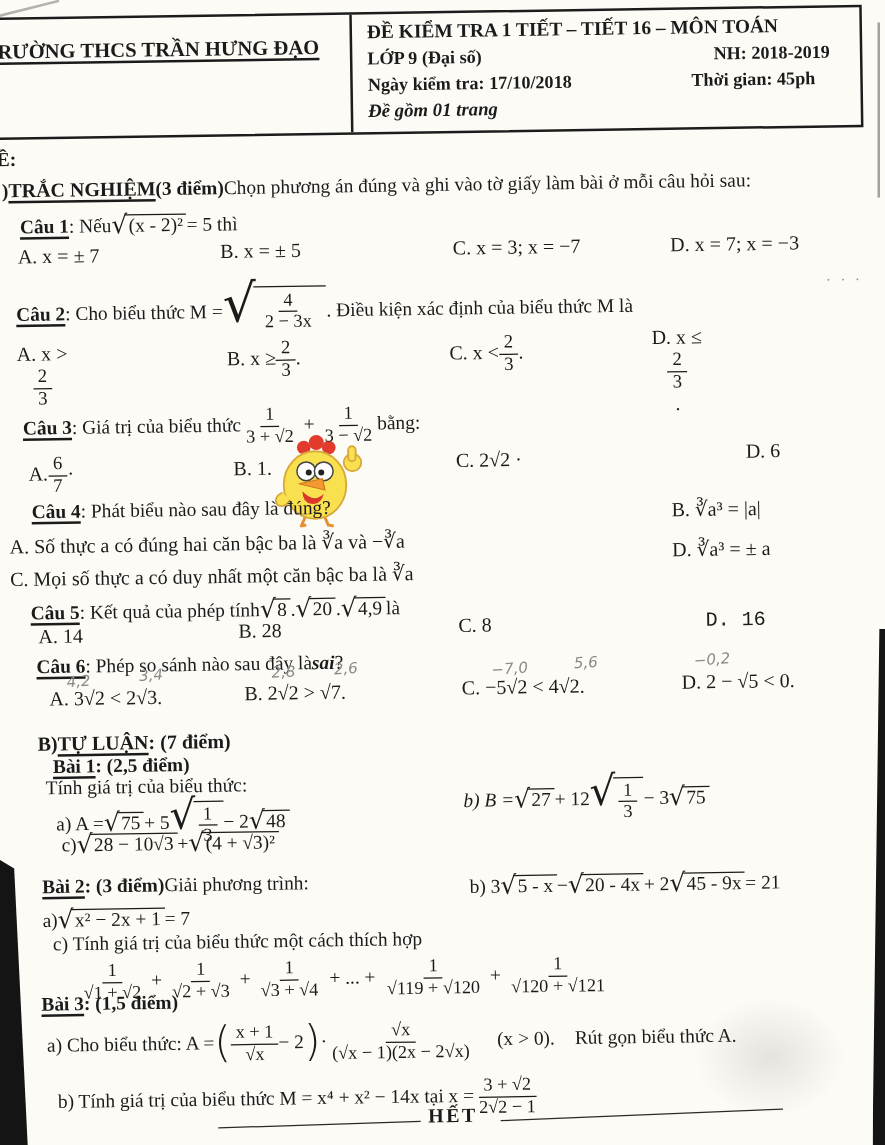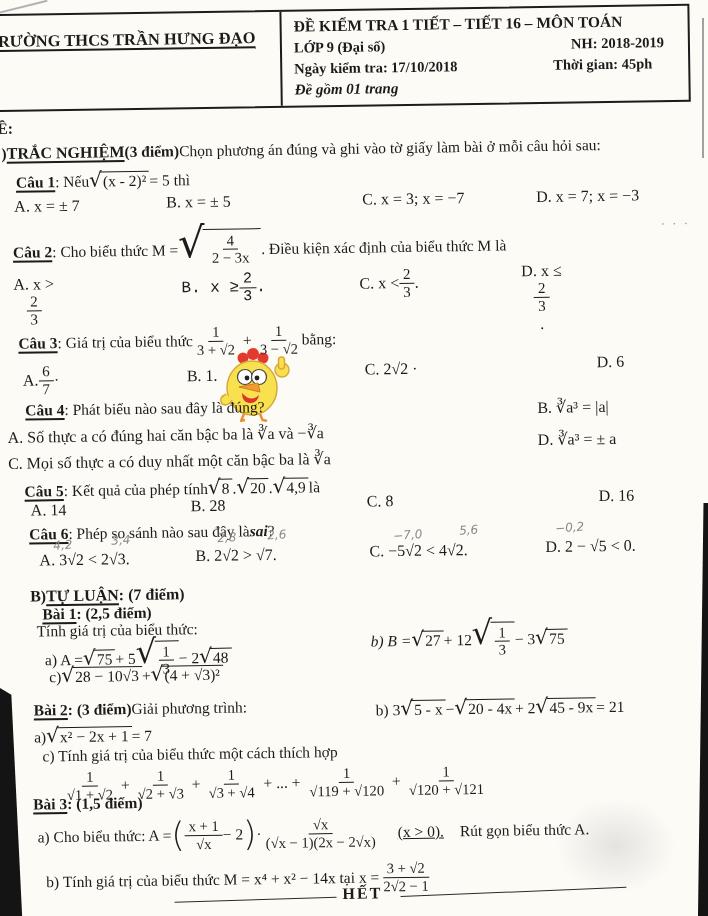--- a/index.html
+++ b/index.html
@@ -106,21 +106,21 @@
     <div class="row" style="left:20px;top:173px;">
       <span class="lbl">Câu 1</span>
       <span>: Nếu </span>
       <span class="sq">
           <span class="r">√</span>
           <span class="sb">(x - 2)²</span>
         </span>
       <span> = 5 thì</span>
     </div>
     <div class="opt" style="left:18px;top:198px;">A. x = ± 7</div>
-    <div class="opt" style="left:170px;top:196px;text-align:right;">B. x = ± 5</div>
+    <div class="opt" style="left:180px;top:196px;text-align:right;">B. x = ± 5</div>
     <div class="opt" style="left:366px;top:196px;">C. x = 3; x = −7</div>
     <div class="opt" style="left:540px;top:196px;">D. x = 7; x = −3</div>
 
     <div class="row" style="left:16px;top:228px;height:50px;">
       <span class="lbl">Câu 2</span>
       <span>: Cho biểu thức M = </span>
       <span class="sq big">
           <span class="r">√</span>
           <span class="sb">
             <span class="frac">
@@ -132,21 +132,21 @@
       <span>. Điều kiện xác định của biểu thức M là</span>
     </div>
     <div class="opt" style="left:16px;top:276px;flex-direction:column;">
       <span>A. x &gt; </span>
         <span class="frac">
           <span class="fn">2</span>
           <span class="fd">3</span>
         </span>
         <span> .</span>
     </div>
-    <div class="opt" style="left:184px;top:274px;font-family:Liberation Mono, monospace;">
+    <div class="opt" style="left:184px;top:274px;">
       <span>B.  x ≥ </span>
         <span class="frac">
           <span class="fn">2</span>
           <span class="fd">3</span>
         </span>
         <span> .</span>
     </div>
     <div class="opt" style="left:362px;top:272px;">
       <span>C. x &lt; </span>
         <span class="frac">
@@ -214,21 +214,21 @@
       <span>.</span>
       <span class="sq">
           <span class="r">√</span>
           <span class="sb">4,9</span>
         </span>
       <span> là</span>
     </div>
     <div class="opt" style="left:30px;top:502px;">A. 14</div>
     <div class="opt" style="left:190px;top:500px;">B.  28</div>
     <div class="opt" style="left:366px;top:498px;">C. 8</div>
-    <div class="opt" style="left:598px;top:496px;">D. 16</div>
+    <div class="opt" style="left:564px;top:496px;font-family:Liberation Mono, monospace;">D. 16</div>
 
     <div class="row" style="left:28px;top:526px;">
       <span class="lbl">Câu 6</span>
       <span>: Phép so sánh nào sau đây là </span>
       <span class="b i">sai</span>
       <span> ?</span>
     </div>
     <div class="opt" style="left:38px;top:552px;">A. 3√2 &lt; 2√3.</div>
     <div class="opt" style="left:194px;top:550px;">B. 2√2 &gt; √7.</div>
     <div class="opt" style="left:368px;top:548px;">C. −5√2 &lt; 4√2.</div>
@@ -380,21 +380,21 @@
           <span class="fn">x + 1</span>
           <span class="fd">√x</span>
         </span>
       <span> − 2</span>
       <span class="bp">)</span>
       <span> · </span>
       <span class="frac">
           <span class="fn">√x</span>
           <span class="fd">(√x − 1)(2x − 2√x)</span>
         </span>
-      <span style="margin-left:18px;text-decoration:underline;">(x &gt; 0).</span>
+      <span style="margin-left:18px;">(x &gt; 0).</span>
       <span style="margin-left:16px;">Rút gọn biểu thức A.</span>
     </div>
     <div class="row" style="left:40px;top:862px;height:42px;">
       <span>b) Tính giá trị của biểu thức M = x⁴ + x² − 14x  tại x = </span>
       <span class="frac">
           <span class="fn">3 + √2</span>
           <span class="fd">2√2 − 1</span>
         </span>
     </div>
 

